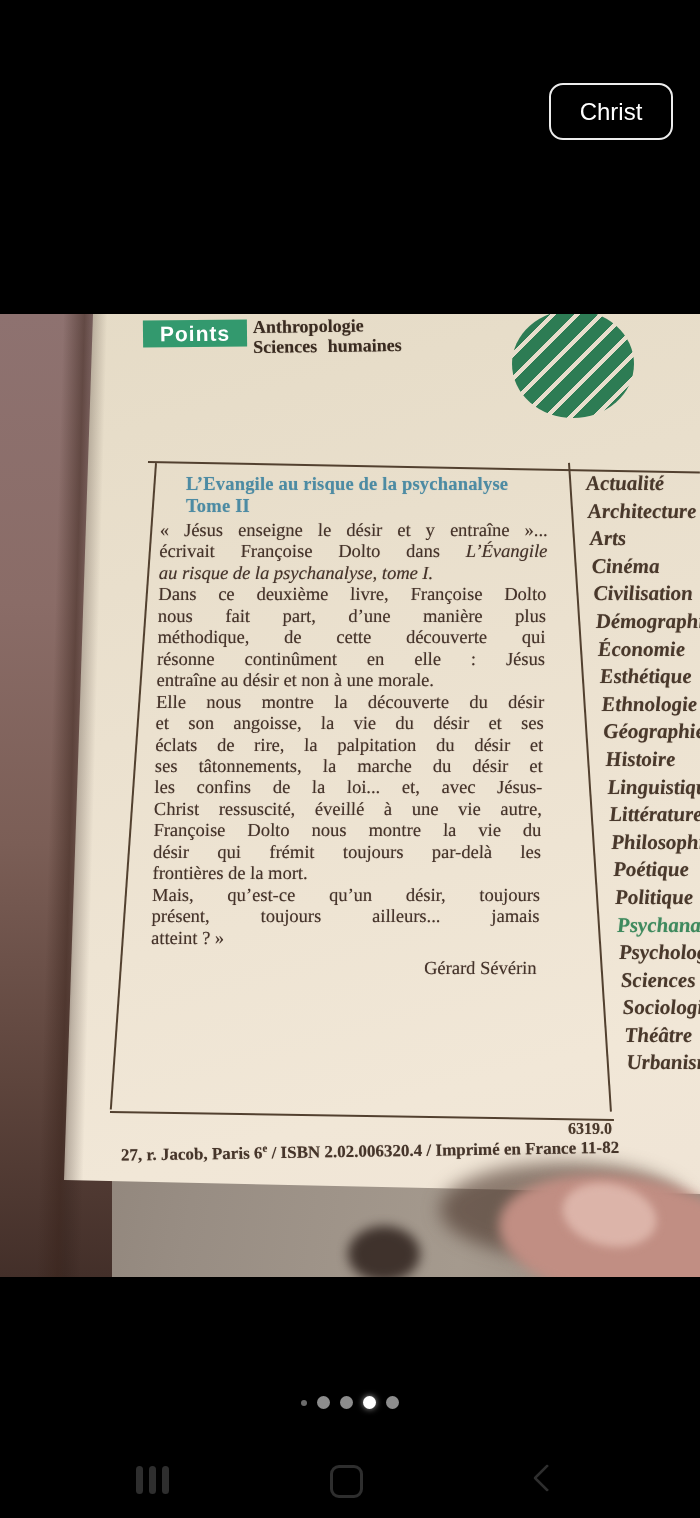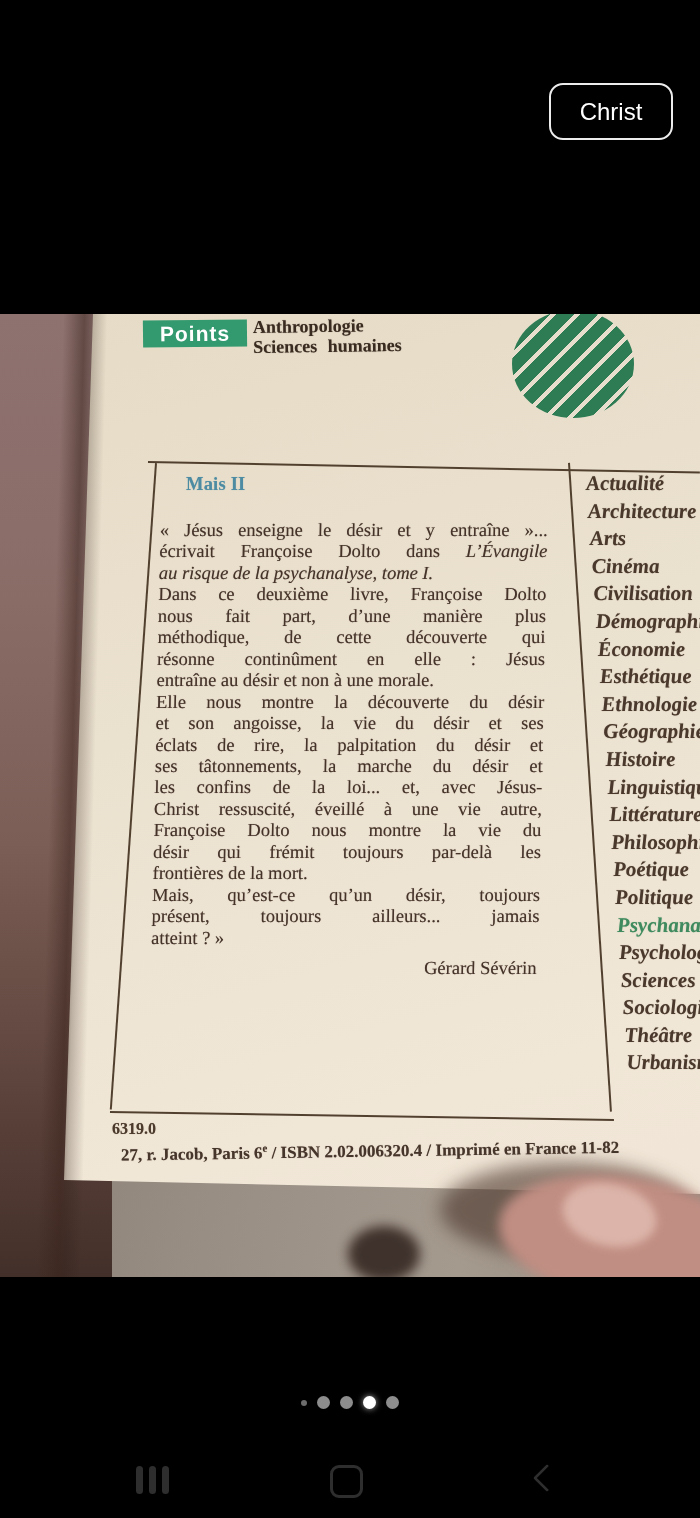--- a/index.html
+++ b/index.html
@@ -60,21 +60,21 @@
     line-height:21.45px;transform:skewX(-1.2deg);transform-origin:top left;
     text-shadow:0 0 .8px rgba(69,51,42,.5);}
   .bline{text-align:left;white-space:nowrap;}
   .bline.spread{white-space:normal;text-align:justify;text-align-last:justify;}
   .it{font-style:italic;}
   .author{margin-top:9px;text-align:right;padding-right:2px;}
   .cat-list{position:absolute;left:585px;top:156px;width:170px;color:#49382b;
     font-style:italic;font-weight:700;font-size:21px;line-height:27.6px;white-space:nowrap;
     transform:skewX(4deg);transform-origin:top left;text-shadow:0 0 1px rgba(73,56,43,.4);}
   .cat-active{color:#3f8a5e;text-shadow:0 0 1px rgba(63,138,94,.5);}
-  .code-line{position:absolute;left:112px;top:806px;width:500px;text-align:left;
+  .code-line{position:absolute;left:112px;top:806px;width:500px;text-align:right;
     color:#4b3a2c;font-weight:700;font-size:16px;text-shadow:0 0 .8px rgba(75,58,44,.5);}
   .imprint{position:absolute;left:80px;top:826px;width:580px;text-align:center;color:#46352a;
     font-weight:700;font-size:17px;transform:rotate(-.9deg);text-shadow:0 0 .8px rgba(70,53,42,.5);}
   .imprint sup{font-size:11px;}
 </style>
 </head>
 <body>
 
 <div class="screen">
 
@@ -96,21 +96,22 @@
       <div>Sciences humaines</div>
     </div>
     <div class="logo-circle"></div>
 
     <div class="rule rule-top"></div>
     <div class="rule rule-left"></div>
     <div class="rule rule-bottom"></div>
     <div class="rule rule-divider"></div>
 
     <div class="title">
-      <div>Mais II</div>
+      <div>L’Evangile au risque de la psychanalyse</div>
+      <div>Tome II</div>
     </div>
 
     <div class="body">
       <div class="bline spread">« Jésus enseigne le désir et y entraîne »...</div>
       <div class="bline spread">
         <span>écrivait Françoise Dolto dans</span>
         <span class="it">L’Évangile</span>
       </div>
       <div class="bline it">au risque de la psychanalyse, tome I.</div>
       <div class="bline spread">Dans ce deuxième livre, Françoise Dolto</div>

